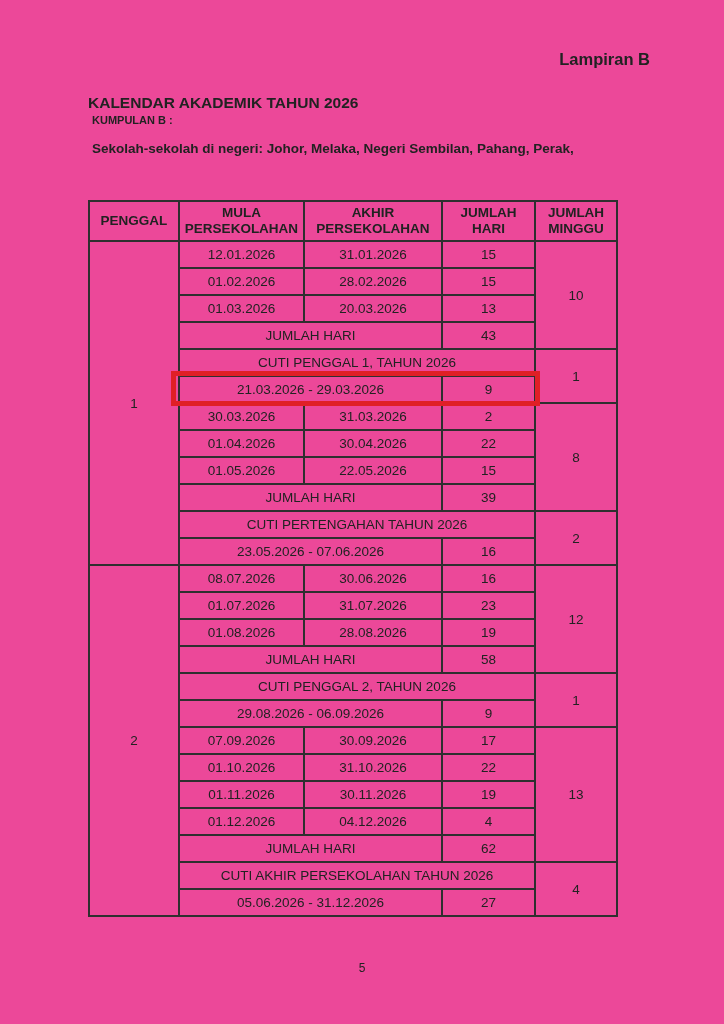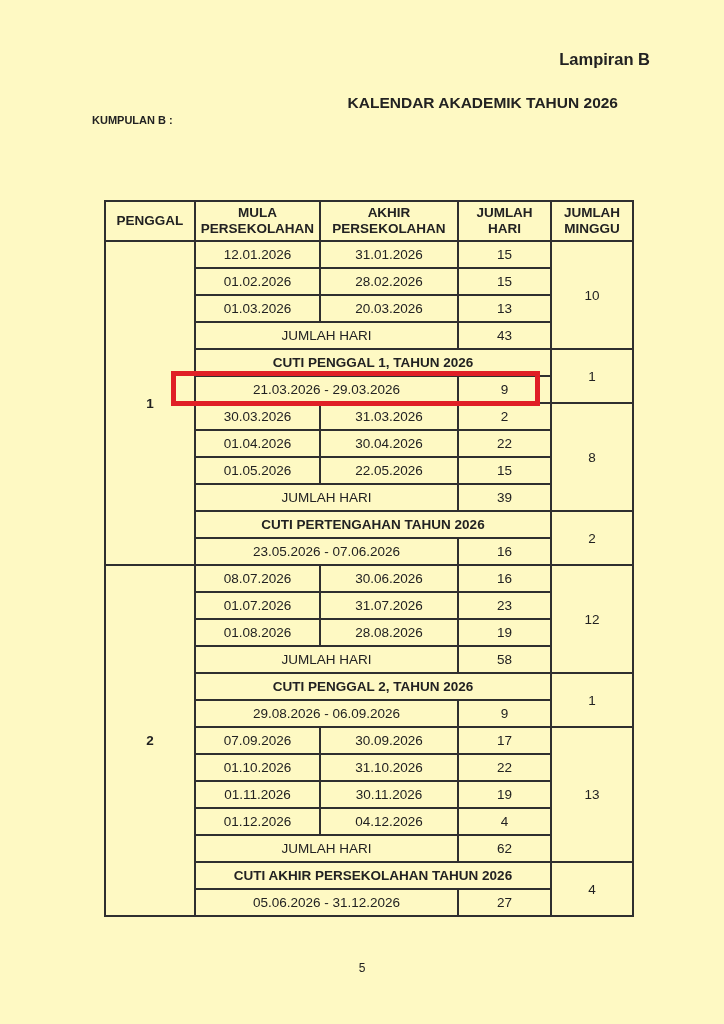--- a/index.html
+++ b/index.html
@@ -2,39 +2,39 @@
 <html style="--hl: #e01f26;"><head>
 <meta charset="utf-8">
 <style>
   :root { --hl: #e01f26; --ink: #222; --line: #2f2f2f; }
   * { margin: 0; padding: 0; box-sizing: border-box; }
   html, body { background: #888; }
   .page {
     position: relative;
     width: 724px;
     height: 1024px;
-    background: #fef9c3;
+    background: #ec4899;
     font-family: "Liberation Sans", "DejaVu Sans", sans-serif;
     color: var(--ink);
     overflow: hidden;
     margin: 0 auto;
   }
   .lampiran {
     position: absolute;
     top: 50px;
     right: 74px;
     font-size: 16.5px;
     font-weight: bold;
   }
   .doc-title {
     position: absolute;
     top: 94px;
     left: 88px;
     width: 530px;
-    text-align: right;
+    text-align: left;
     font-size: 15.5px;
     font-weight: bold;
   }
   .kumpulan {
     position: absolute;
     top: 114px;
     left: 92px;
     font-size: 11px;
     font-weight: bold;
   }
@@ -48,35 +48,34 @@
   }
   .desc .line { line-height: 18.2px; text-align: justify; text-align-last: justify; }
   .desc .line:last-child { text-align-last: left; }
   table.cal {
     position: absolute;
     top: 200px;
     left: 88px;
     border-collapse: collapse;
     table-layout: fixed;
     width: 528px;
-    margin-left: 16px;
   }
   table.cal th, table.cal td {
     border: 2px solid var(--line);
     text-align: center;
     vertical-align: middle;
     font-size: 13.5px;
     padding: 0;
     overflow: hidden;
   }
   table.cal thead tr { height: 40px; }
   table.cal tbody tr { height: 27px; }
   table.cal th { font-weight: bold; line-height: 1.18; }
   td.nb { border-top: none; border-bottom: none; }
-  td.bold { font-weight: bold; border-radius: 10px; }
+  td.bold { font-weight: normal; border-radius: 10px; }
   .hl-box {
     position: absolute;
     left: 171px;
     top: 371px;
     width: 369px;
     height: 35px;
     border: 5px solid var(--hl);
     pointer-events: none;
   }
   .pageno {
@@ -93,20 +92,21 @@
 
 <div class="page">
 
   <div class="lampiran">Lampiran B</div>
 
   <div class="doc-title">KALENDAR AKADEMIK TAHUN 2026</div>
 
   <div class="kumpulan">KUMPULAN B :</div>
 
   <div class="desc">
+    <div class="line">Sekolah-sekolah di negeri: Johor, Melaka, Negeri Sembilan, Pahang, Perak,</div>
   </div>
 
   <table class="cal">
     <colgroup>
       <col style="width:90px">
         <col style="width:125px">
         <col style="width:138px">
         <col style="width:93px">
         <col style="width:82px">
     </colgroup>

